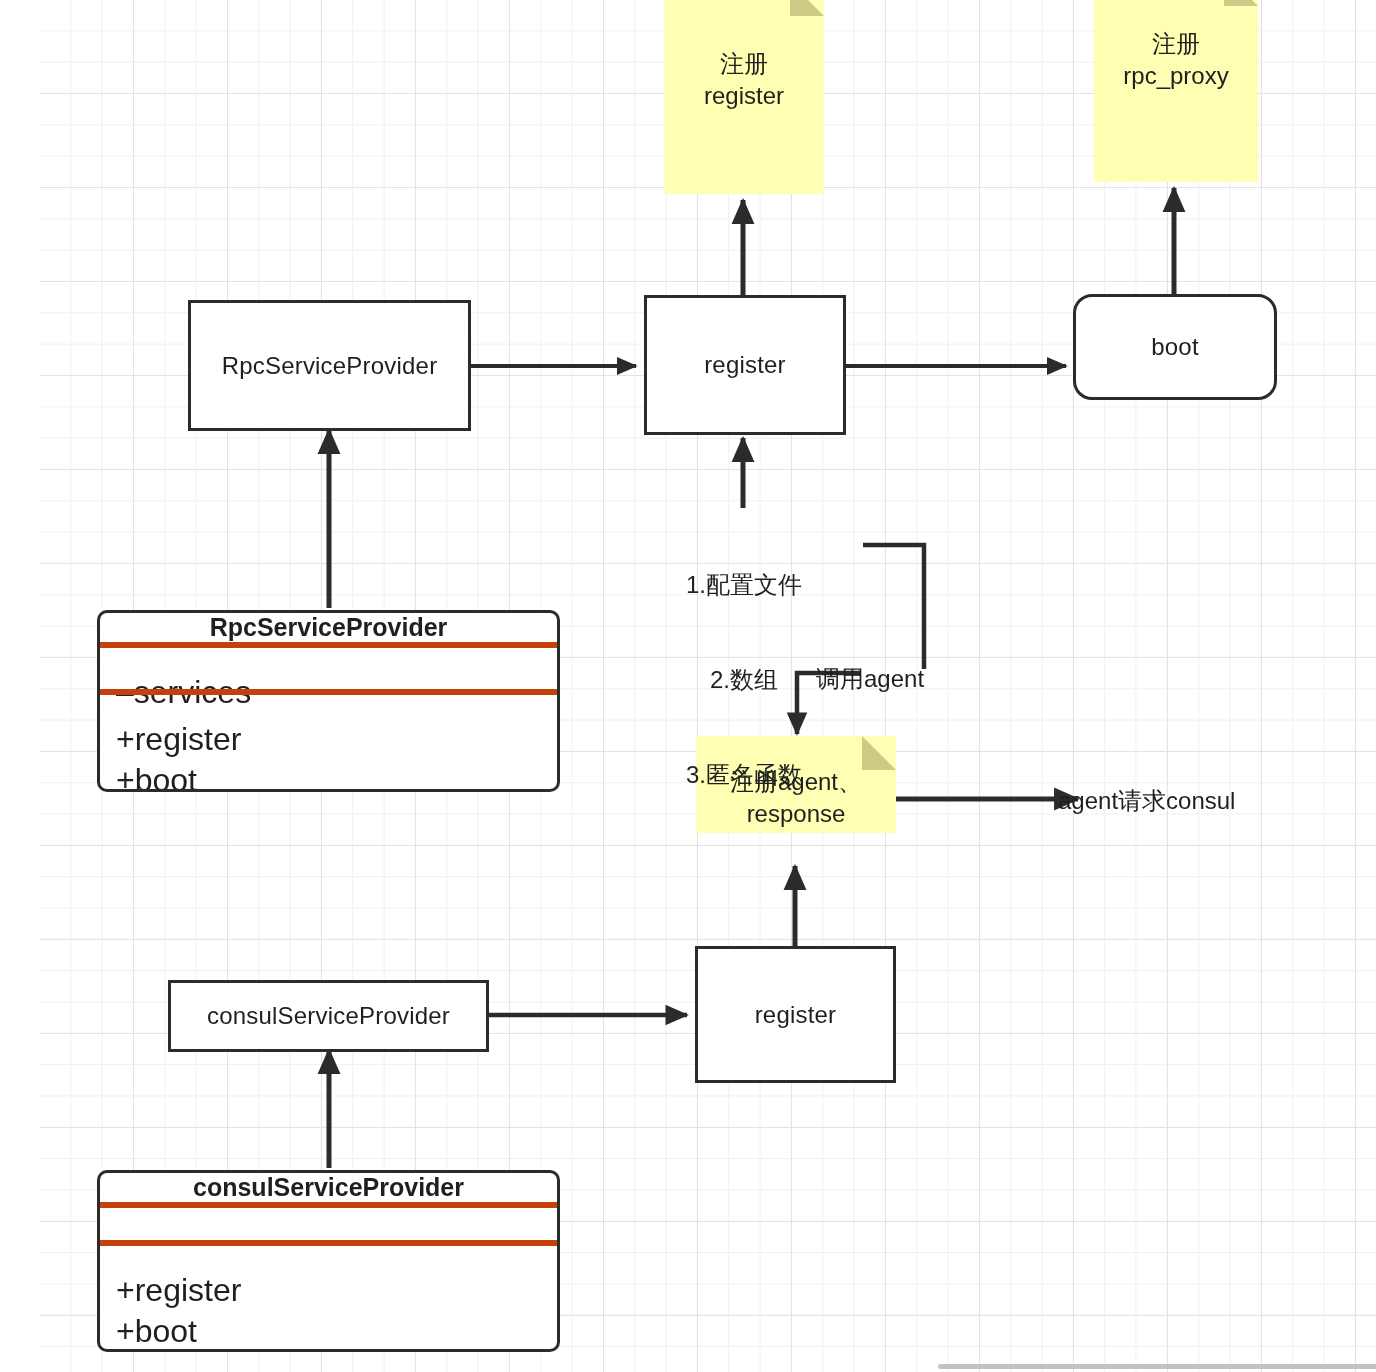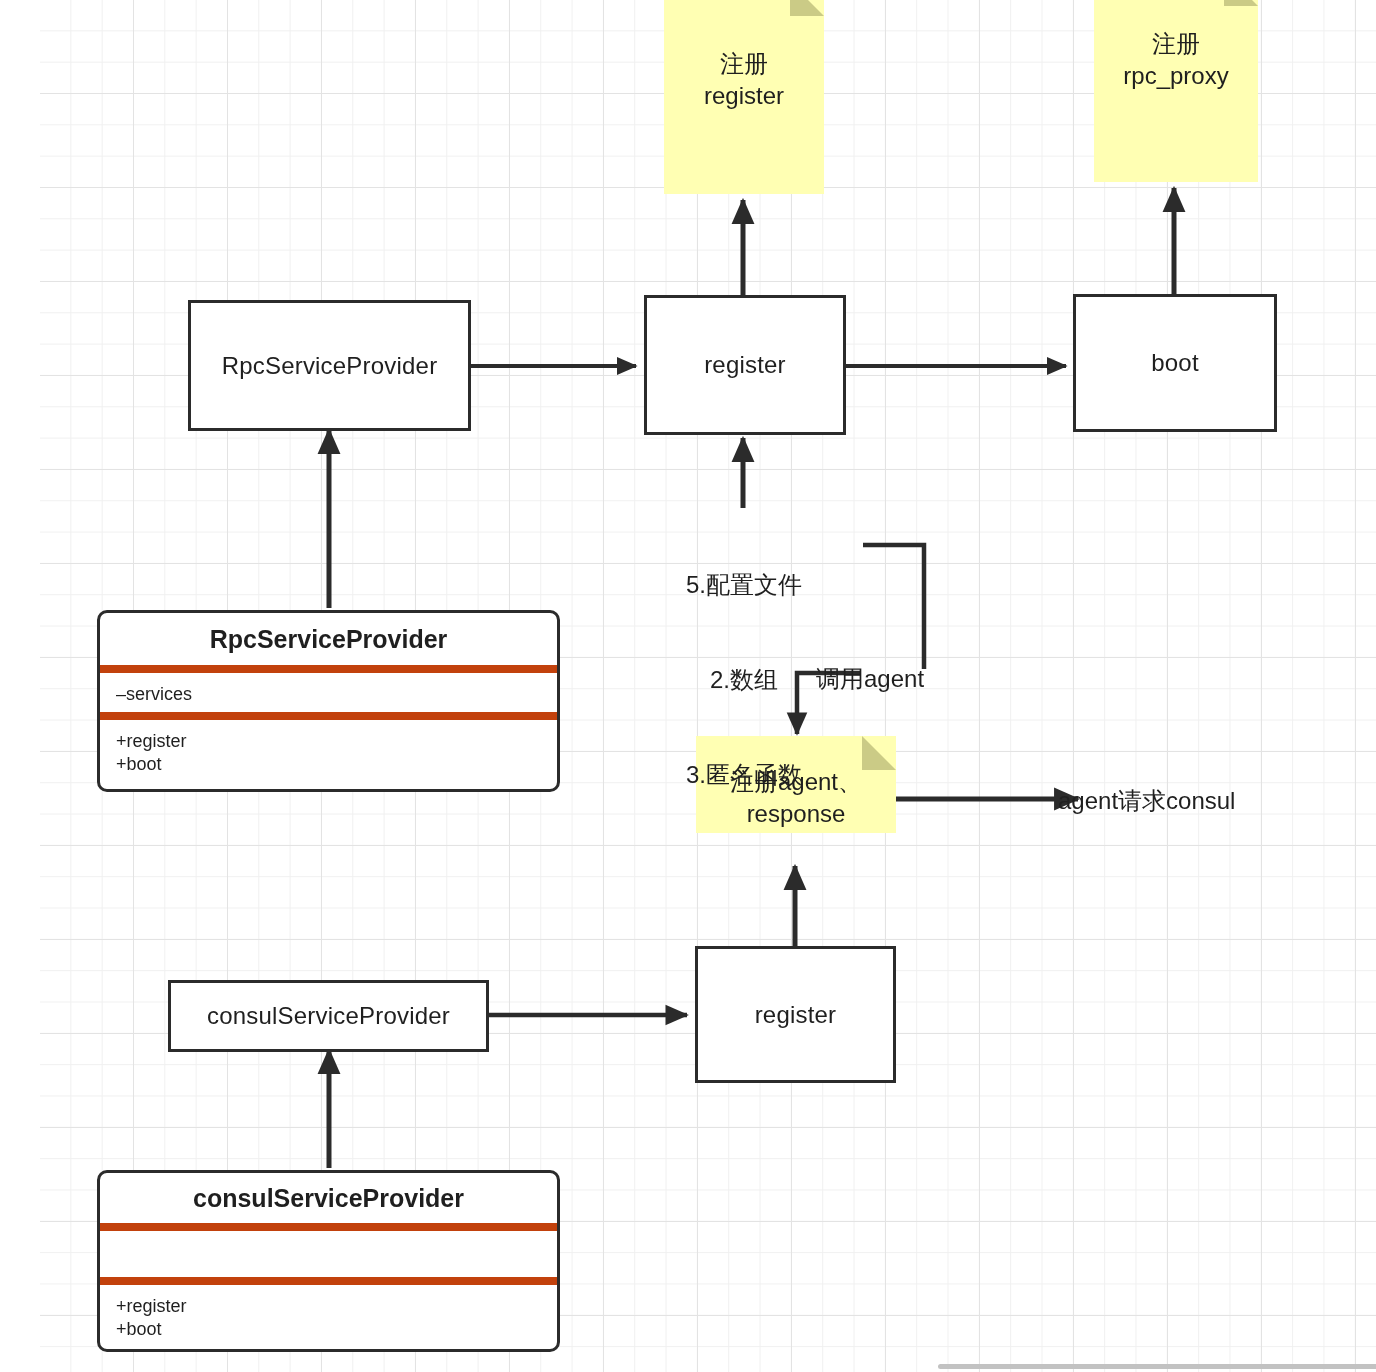--- a/index.html
+++ b/index.html
@@ -56,23 +56,23 @@
   }
   .uml .uml-title {
     font-size: 25px;
     font-weight: bold;
     text-align: center;
     display: flex;
     align-items: center;
     justify-content: center;
   }
   .uml .uml-sec {
-    border-top: 8px solid #c2410c;
-    font-size: 18px;
-    padding: 10px 16px 8px 16px;
+    border-top: 6px solid #c2410c;
+    font-size: 32px;
+    padding: 24px 16px 8px 16px;
     line-height: 1.28;
     box-sizing: border-box;
   }
   .uml .uml-sec span { display: block; }
 
   
   .note {
     position: absolute;
     box-sizing: border-box;
     background: #ffffb3;
@@ -201,21 +201,21 @@
   <div class="note" style="left:656px; top:736px; width:200px; height:97px; padding-top:30px;">
     <span class="fold"></span>
     <span class="note-txt">注册agent、</span>
     <span class="note-txt">response</span>
   </div>
 
   <div class="pbox" style="left:148px; top:300px; width:283px; height:131px;">RpcServiceProvider</div>
 
   <div class="pbox" style="left:604px; top:295px; width:202px; height:140px;">register</div>
 
-  <div class="pbox" style="left:1033px; top:294px; width:204px; height:138px;">boot</div>
+  <div class="pbox" style="left:1033px; top:294px; width:204px; height:106px;border-radius:19px;">boot</div>
 
   <div class="pbox" style="left:128px; top:980px; width:321px; height:72px;">consulServiceProvider</div>
 
   <div class="pbox" style="left:655px; top:946px; width:201px; height:137px;">register</div>
 
   <div class="uml" style="left:57px; top:610px; width:463px; height:182px;">
     <div class="uml-title" style="height:52px;">RpcServiceProvider</div>
     <div class="uml-sec" style="height:47px;">
       <span>–services</span>
     </div>
@@ -228,21 +228,21 @@
   <div class="uml" style="left:57px; top:1170px; width:463px; height:182px;">
     <div class="uml-title" style="height:52px;">consulServiceProvider</div>
     <div class="uml-sec" style="height:55px;"></div>
     <div class="uml-sec" style="flex:1;">
       <span>+register</span>
       <span>+boot</span>
     </div>
   </div>
 
   <div class="lbl lbl-center" style="left:622px; top:506px; width:164px;">
-    <div>5.配置文件</div>
+    <div>1.配置文件</div>
     <div>2.数组</div>
     <div>3.匿名函数</div>
   </div>
 
   <div class="lbl" style="left:776px; top:663px;">调用agent</div>
 
   <div class="lbl" style="left:1018px; top:785px;">agent请求consul</div>
 
   <div id="hscroll"></div>
 

